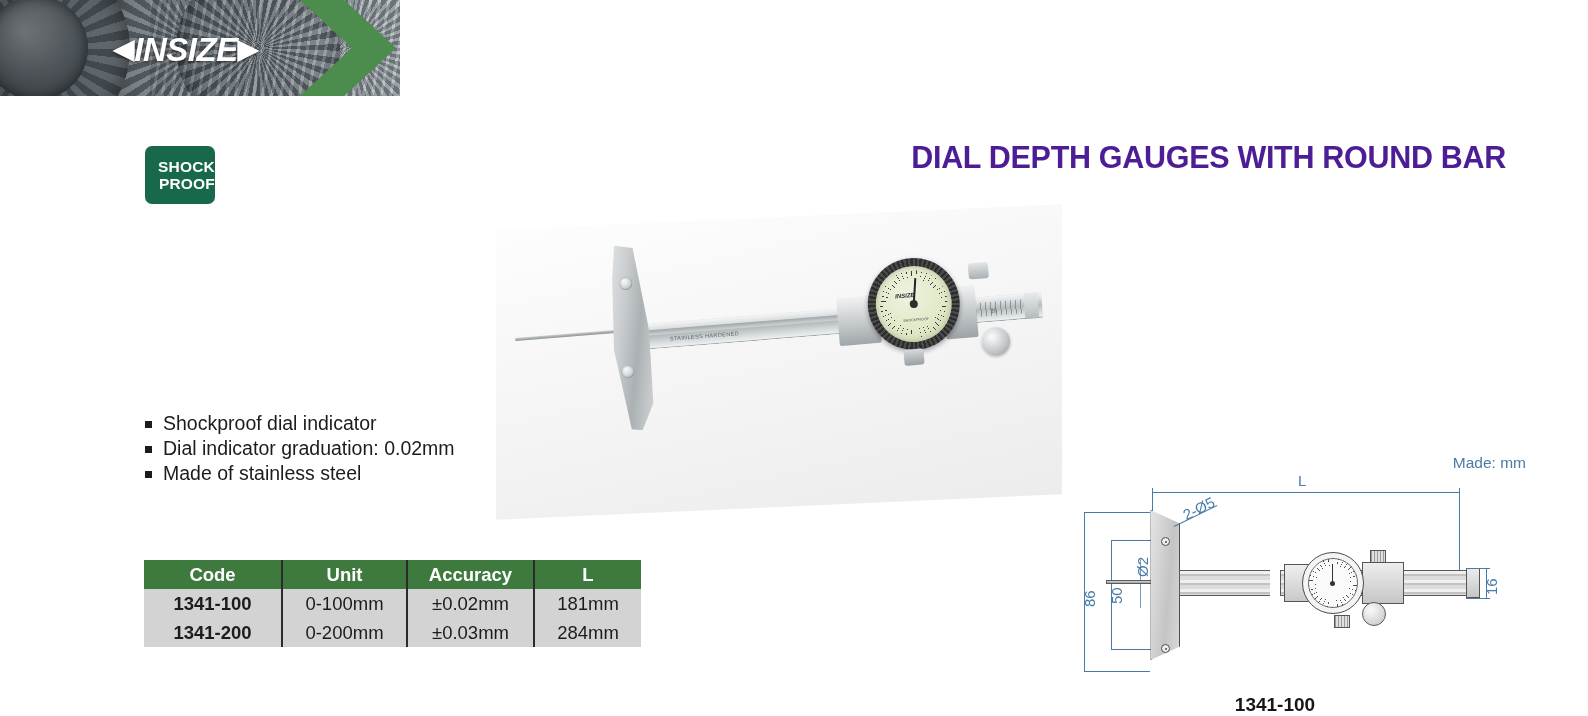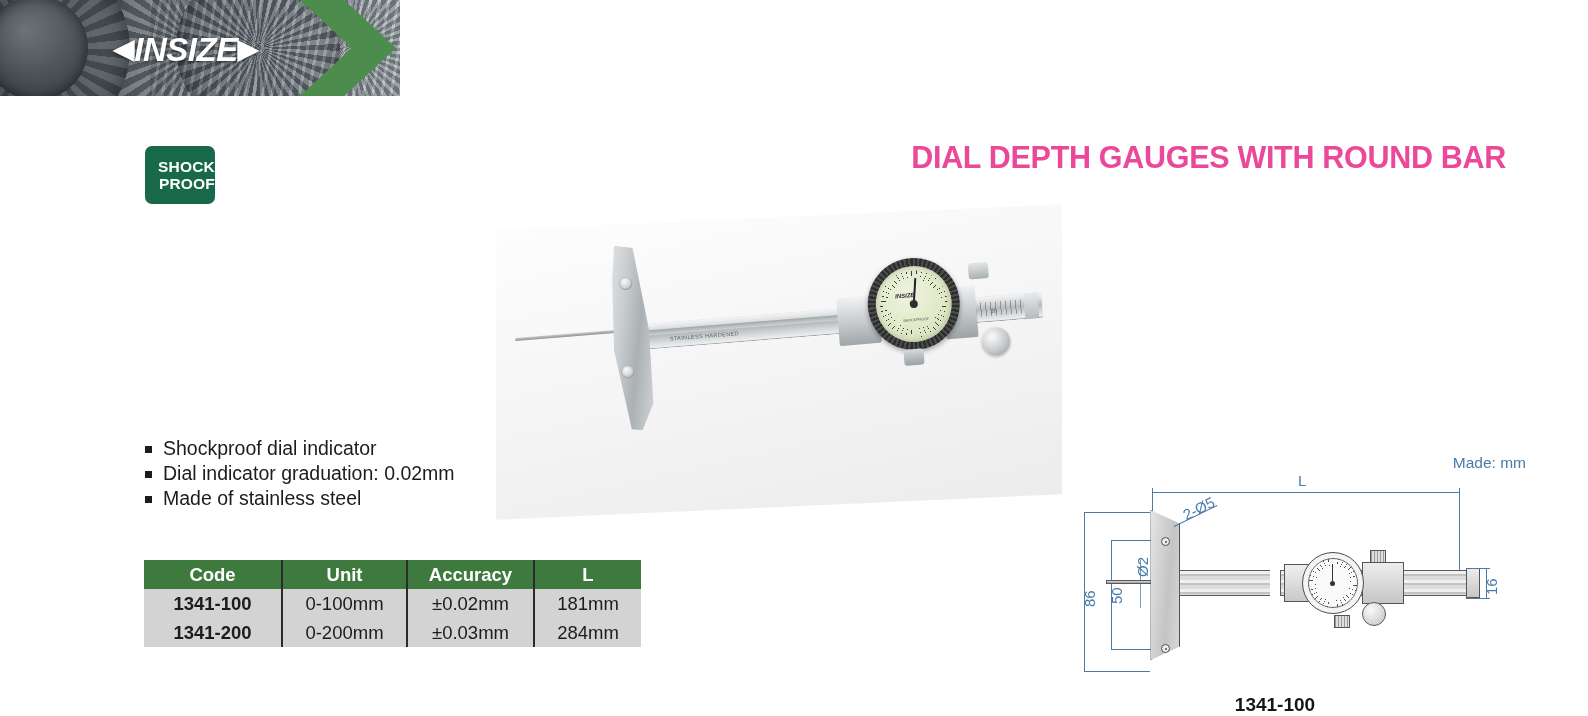--- a/index.html
+++ b/index.html
@@ -49,24 +49,24 @@
   
   .badge { position:absolute; left:145px; top:146px; width:70px; height:58px;
     background:var(--green-badge,#18684a); border-radius:7px;
     display:flex; flex-direction:column; align-items:flex-end;
     justify-content:center; padding-left:9px; }
   .badge span { color:#fff; font-size:15.5px; font-weight:bold; line-height:17px;
     letter-spacing:.2px; }
 
   
   .title { position:absolute; right:82px; top:140px; font-size:30.5px;
-    font-weight:bold; color:#ec4899; letter-spacing:-0.3px; white-space:nowrap; }
-
-  
-  .features { position:absolute; left:145px; top:437px; }
+    font-weight:bold; color:#4c1d95; letter-spacing:-0.3px; white-space:nowrap; }
+
+  
+  .features { position:absolute; left:145px; top:412px; }
   .feat { display:flex; align-items:flex-start; margin-bottom:2px; }
   .feat-marker { width:7px; height:7px; background:#1c1c1c; margin-right:11px;
     margin-top:9px; flex:none; }
   .feat-text { font-size:19.5px; color:#1c1c1c; line-height:23px; }
 
   
   .spec { position:absolute; left:144px; top:560px; border-collapse:collapse; }
   .spec th, .spec td { height:29px; padding:0 10px; text-align:center;
     font-size:18.5px; border-right:2px solid #2b2b2b; white-space:nowrap; }
   .spec th:last-child, .spec td:last-child { border-right:none; }

